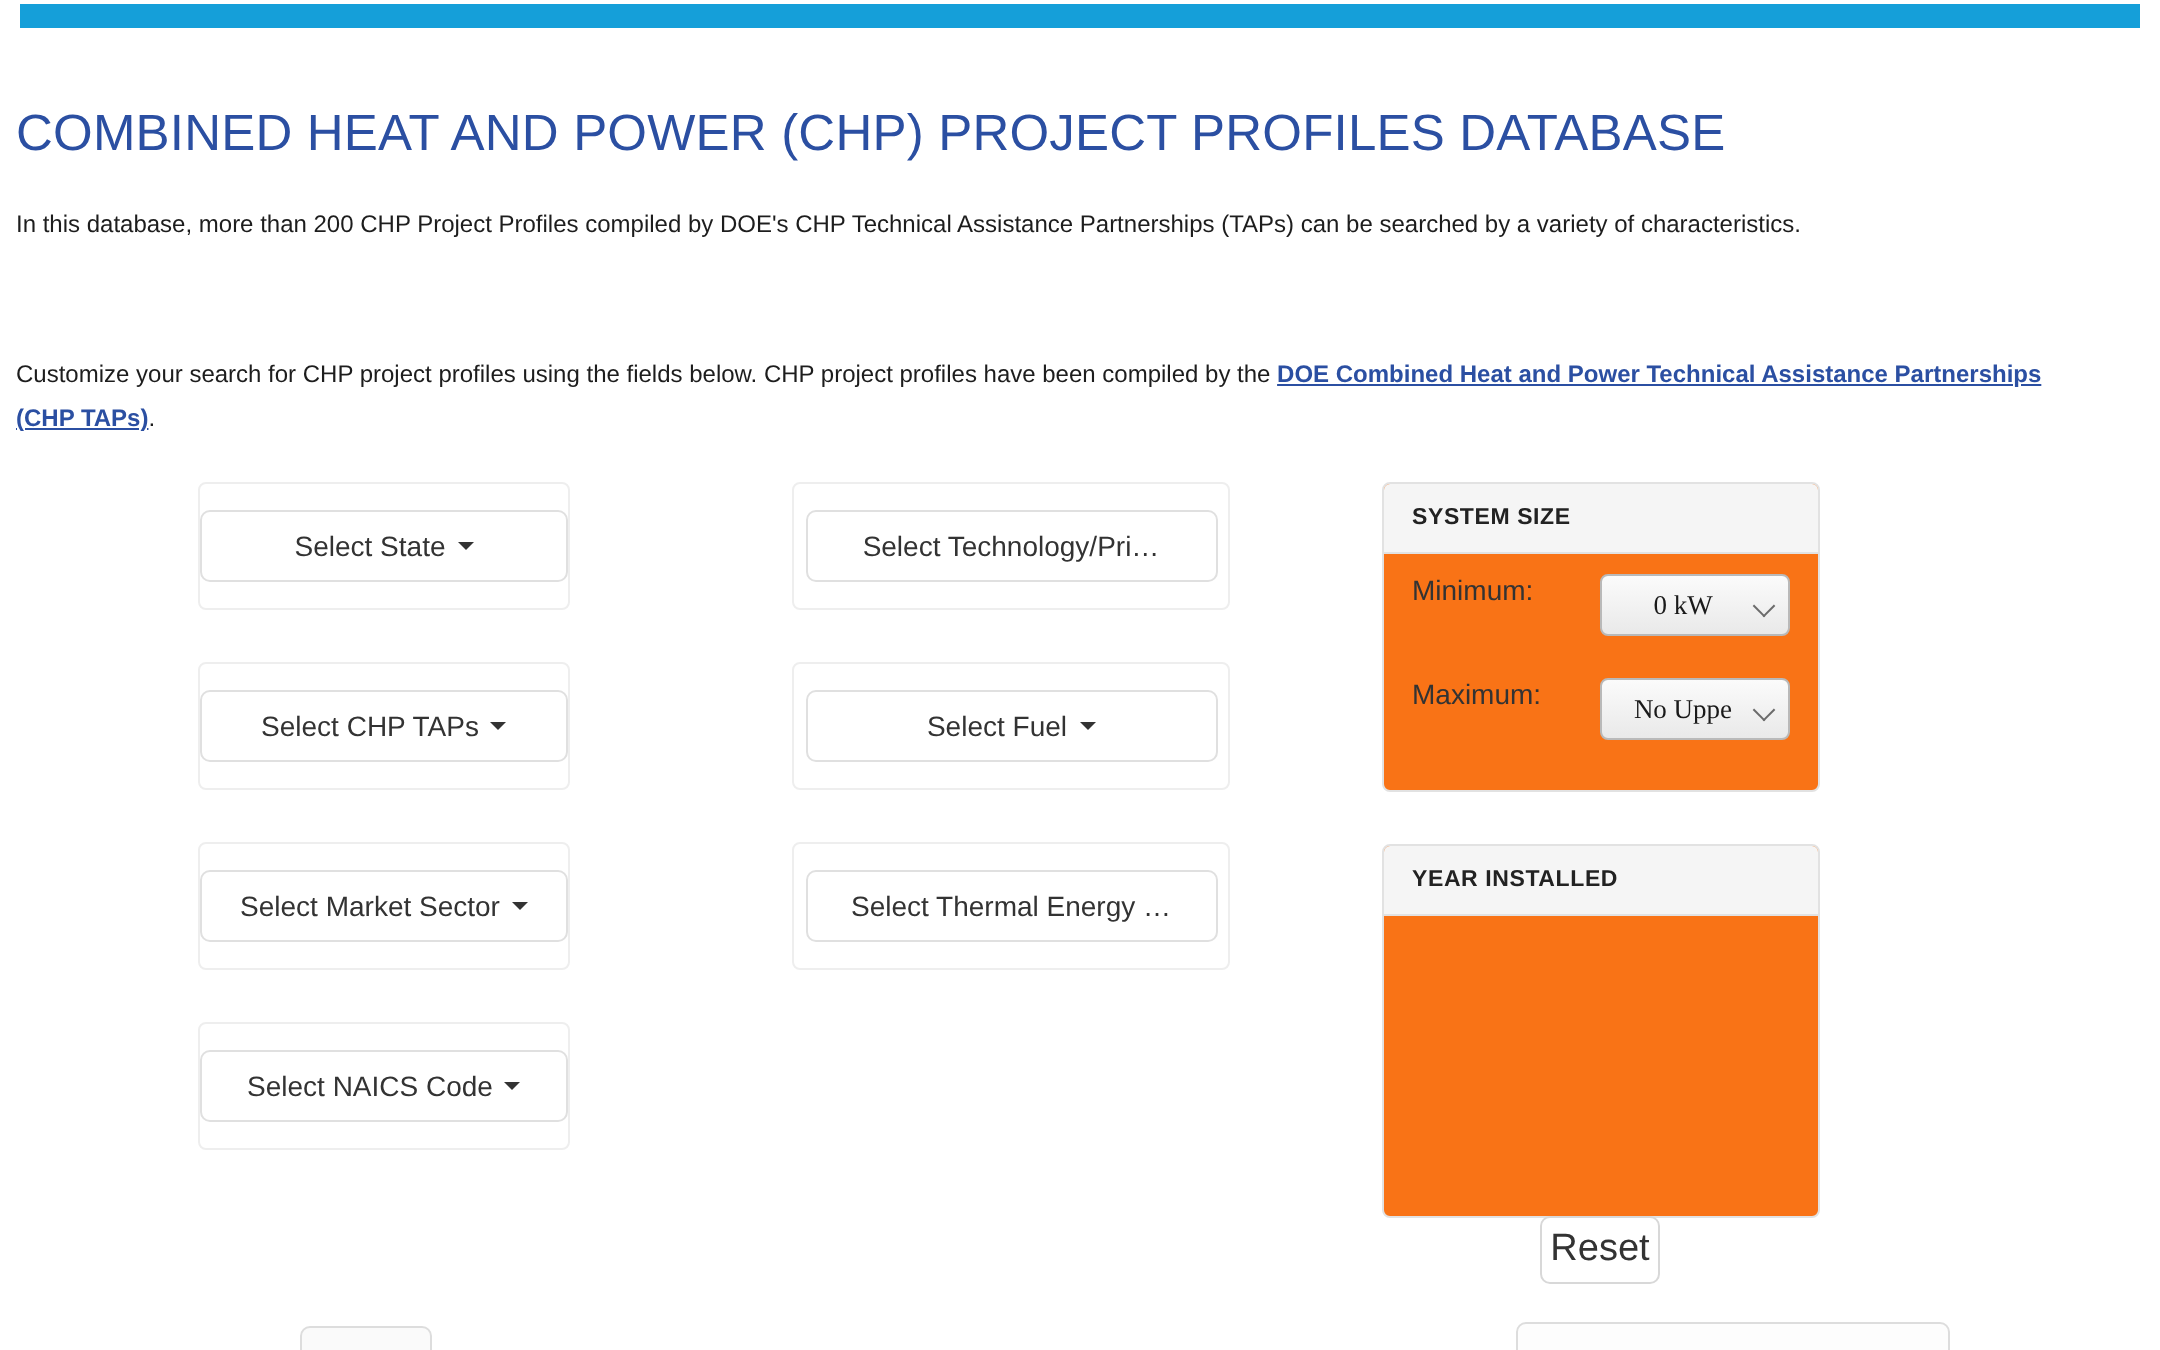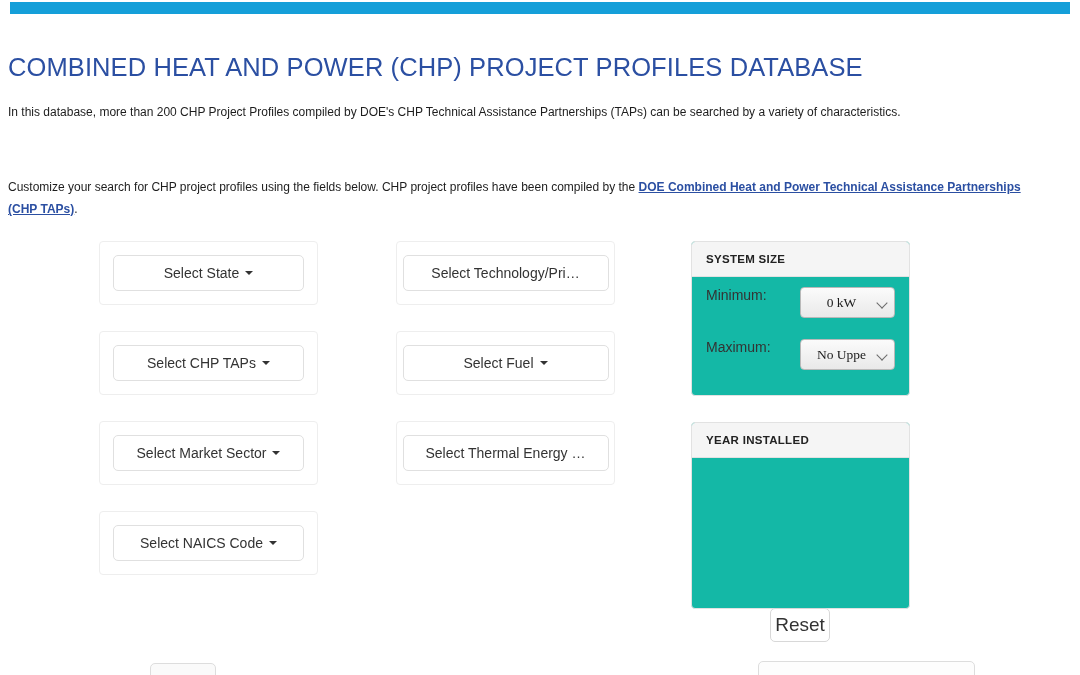--- a/index.html
+++ b/index.html
@@ -87,39 +87,39 @@
     display: inline-block;
     margin-left: 6px;
     width: 0;
     height: 0;
     border-left: 4px solid transparent;
     border-right: 4px solid transparent;
     border-top: 4px solid #333333;
   }
 
   
-  .col1 { left: 99px; width: 219px; }
+  .col1 { left: 99px; width: 186px; }
   .col1 .dd-btn { width: 191px; }
   
   .col2 { left: 396px; width: 219px; }
   .col2 .dd-btn { width: 206px; }
 
   .row-a { top: 241px; height: 64px; }
   .row-b { top: 331px; height: 64px; }
   .row-c { top: 421px; height: 64px; }
   .row-d { top: 511px; height: 64px; }
 
   
   .panel {
     position: absolute;
     left: 691px;
     width: 219px;
     border: 1px solid #e2e2e2;
     border-radius: 4px;
-    background: #14b8a6;
+    background: #f97316;
     box-sizing: border-box;
   }
   #panel-system-size { top: 241px; height: 155px; }
   #panel-year-installed { top: 422px; height: 187px; }
 
   .panel-header {
     height: 35px;
     background: #f5f5f5;
     border-bottom: 1px solid #e2e2e2;
     border-radius: 3px 3px 0 0;

